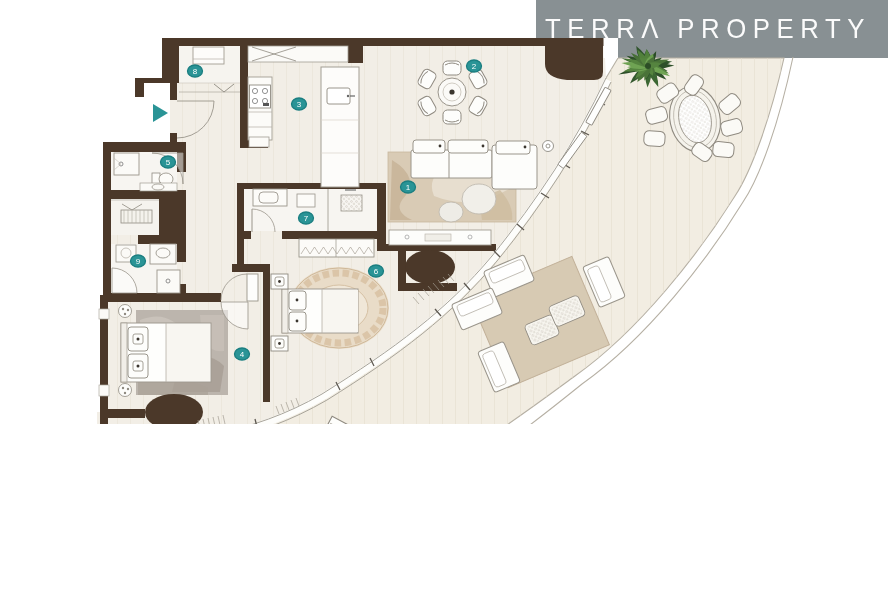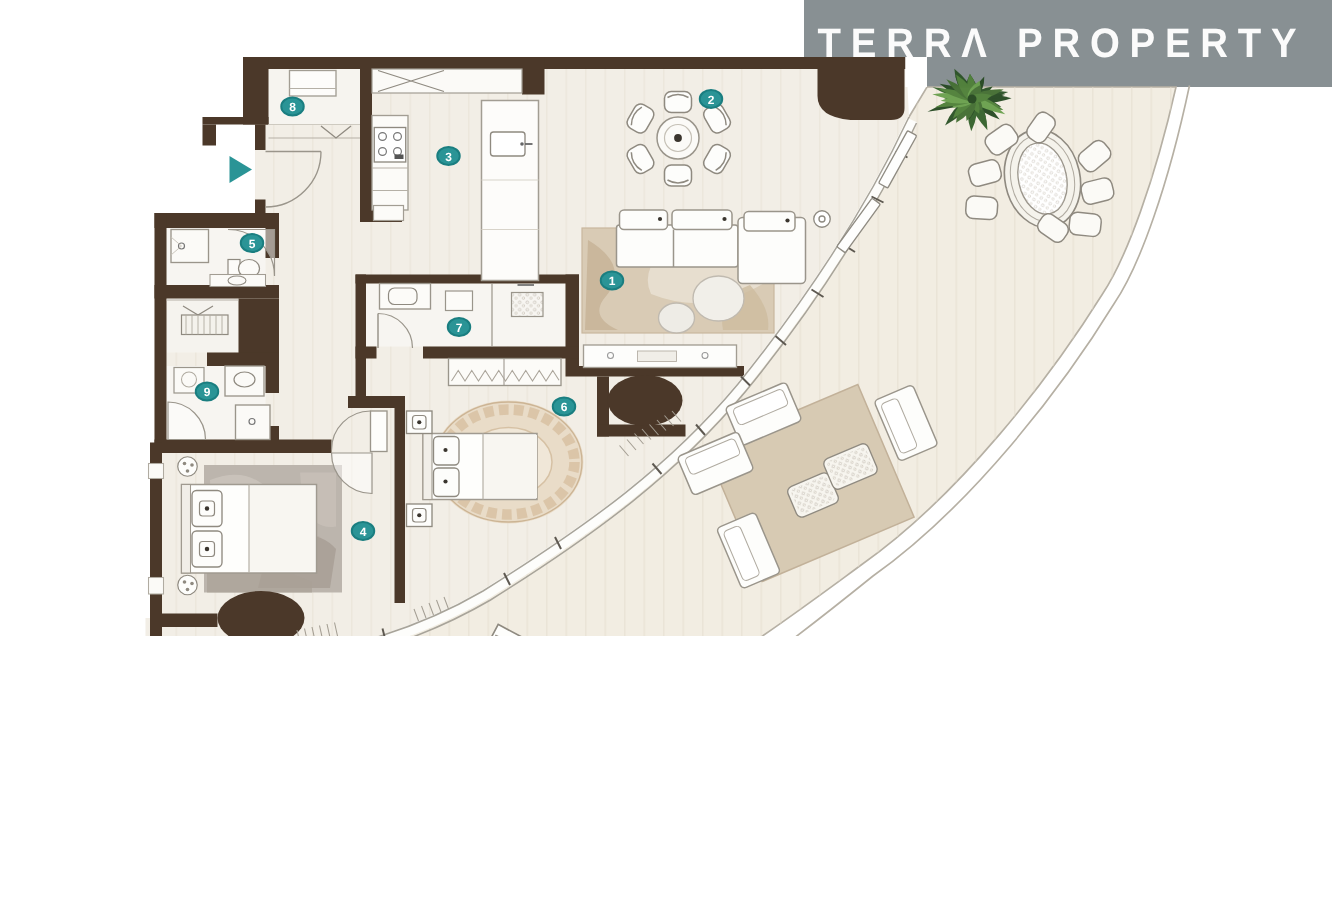--- a/index.html
+++ b/index.html
@@ -1,16 +1,16 @@
 <!DOCTYPE html>
 <html><head>
 <meta charset="utf-8">
 <style>
   html,body{margin:0;padding:0;background:#ffffff;}
-  .page{width:888px;height:424px;position:relative;overflow:hidden;font-family:"Liberation Sans", sans-serif;font-weight:bold;}
+  .page{width:888px;height:424px;position:relative;overflow:hidden;font-family:"Liberation Sans", sans-serif;}
 </style>
 </head>
 <body>
 <div class="page">
 <svg width="888" height="600" viewBox="0 0 888 600" xmlns="http://www.w3.org/2000/svg">
 <defs>
   <pattern id="planks" width="13" height="40" patternUnits="userSpaceOnUse">
     <rect width="13" height="40" fill="none"></rect>
     <line x1="0.5" y1="0" x2="0.5" y2="40" stroke="#e3dccd" stroke-width="1"></line>
   </pattern>

